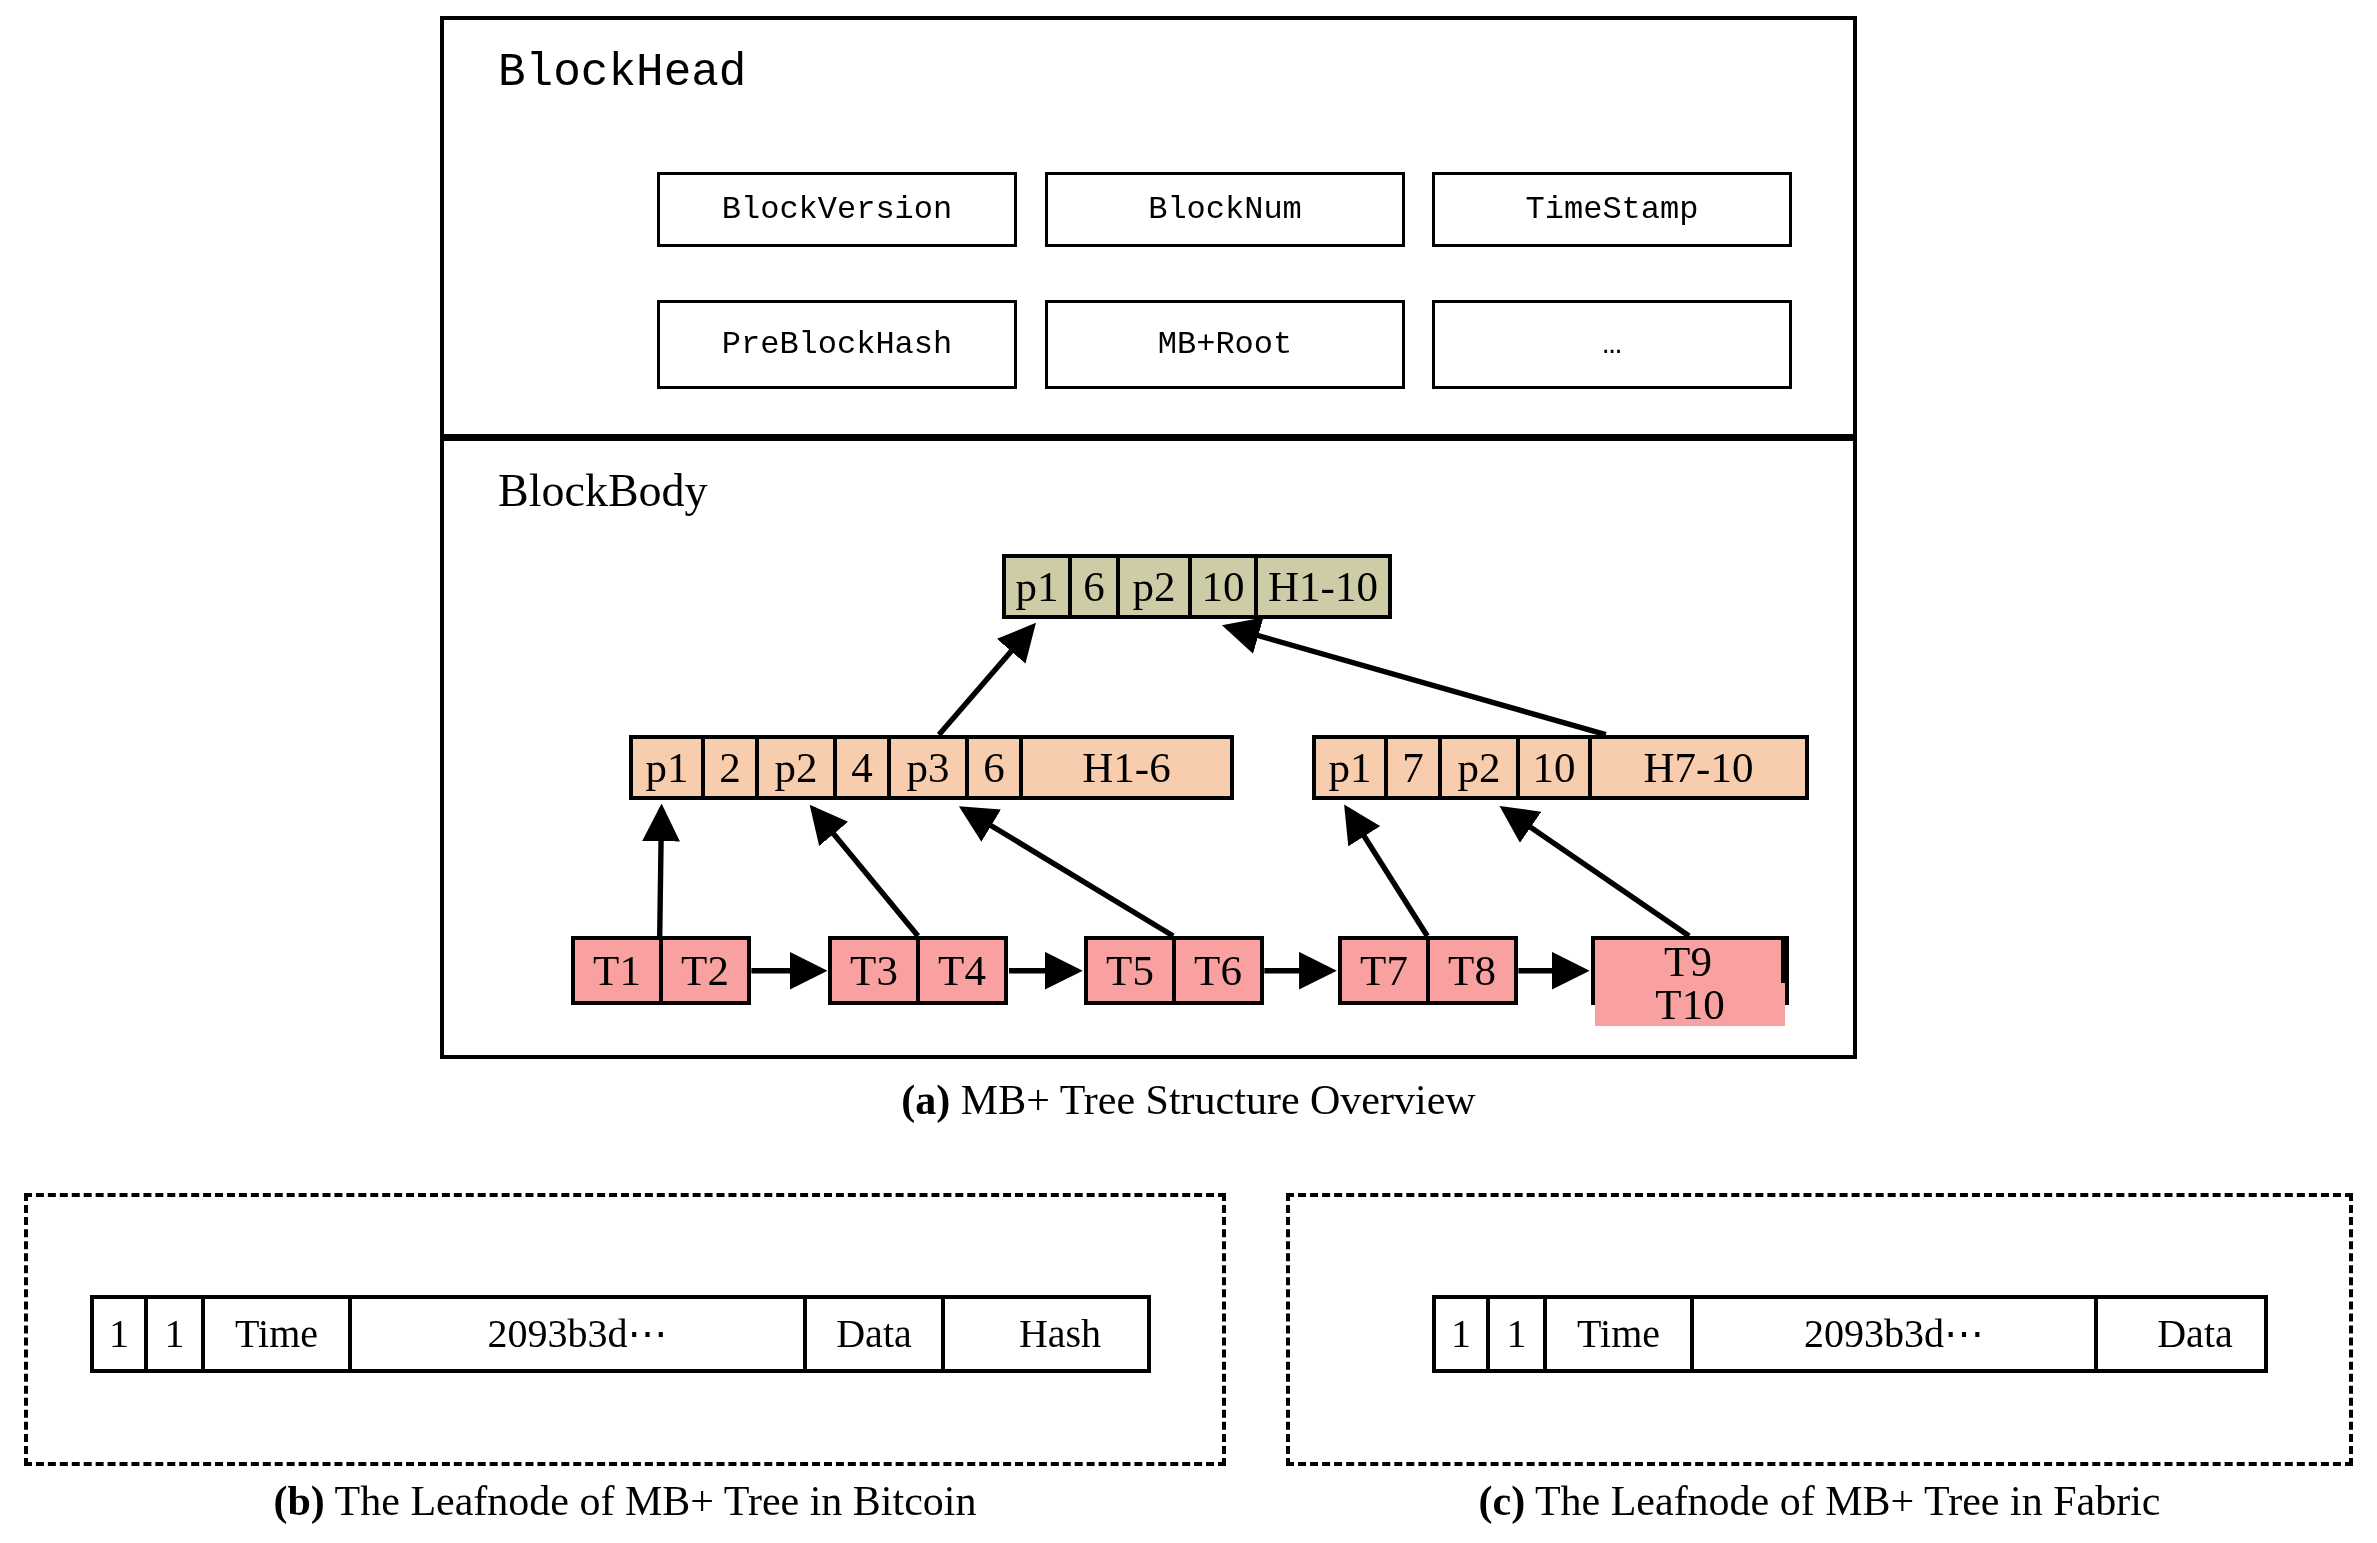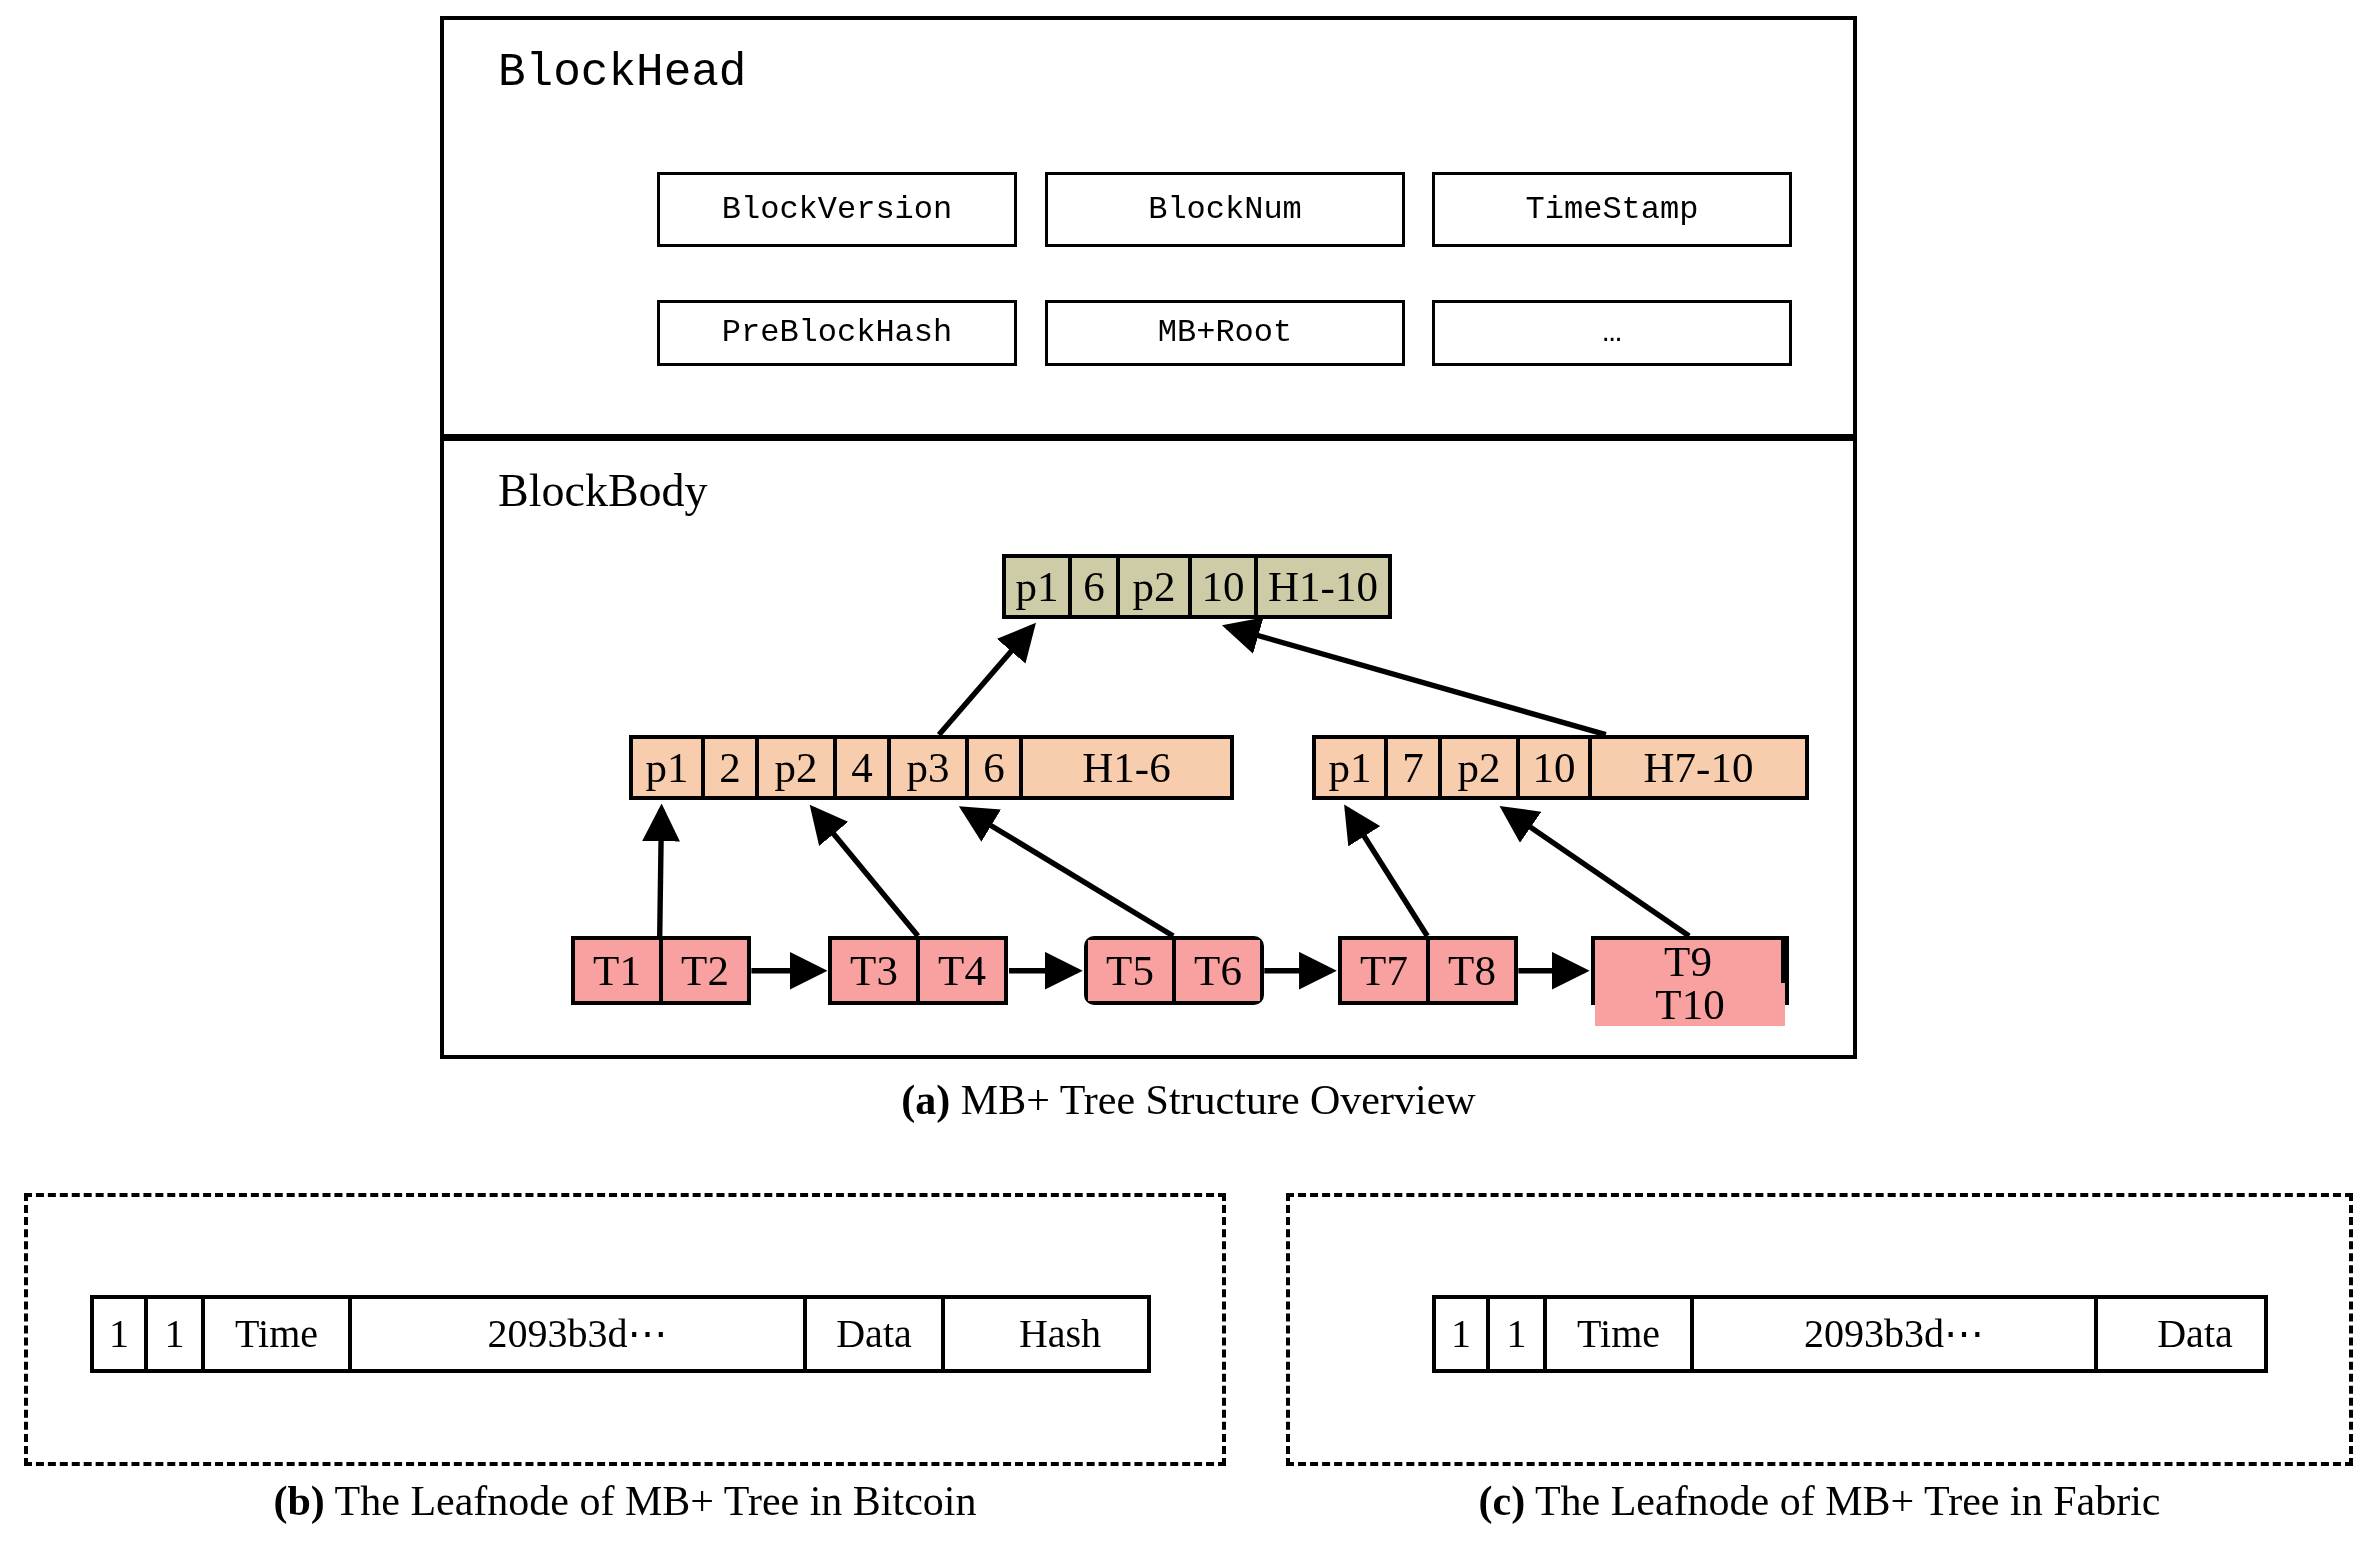--- a/index.html
+++ b/index.html
@@ -72,21 +72,21 @@
 
   
   .head-field {
     position: absolute;
     border: 3px solid #000;
     box-sizing: border-box;
     background: #fff;
     font-size: 32px;
   }
   .head-row-1 { top: 152px; height: 75px; }
-  .head-row-2 { top: 280px; height: 66px; }
+  .head-row-2 { top: 280px; height: 89px; }
   .head-col-1 { left: 213px;  width: 360px; }
   .head-col-2 { left = 0; }
   .head-col-2 { left: 601px; width: 360px; }
   .head-col-3 { left: 988px; width: 360px; }
 
   
   .tree-node {
     position: absolute;
     display: flex;
     border: 4.2px solid #000;
@@ -146,21 +146,21 @@
     box-sizing: border-box;
     font-size: 43px;
     line-height: 1;
     background: #f9a0a0;
     white-space: nowrap;
   }
   .leaf-node .slot:last-child { border-right: none; }
 
   #leaf-1 { left: 571px;  width: 180px; }
   #leaf-2 { left: 828px; width: 180px; }
-  #leaf-3 { left: 1084px; width: 180px; border-radius: 10px; }
+  #leaf-3 { left: 1084px; width: 180px; }
   #leaf-4 { left: 1338px; width: 180px; }
   #leaf-5 { left: 1591px; width: 198px; flex-direction: column; }
 
   
   #tree-arrows {
     position: absolute;
     left: 0; top: 0;
     width: 2377px;
     height: 1543px;
     pointer-events: none;

